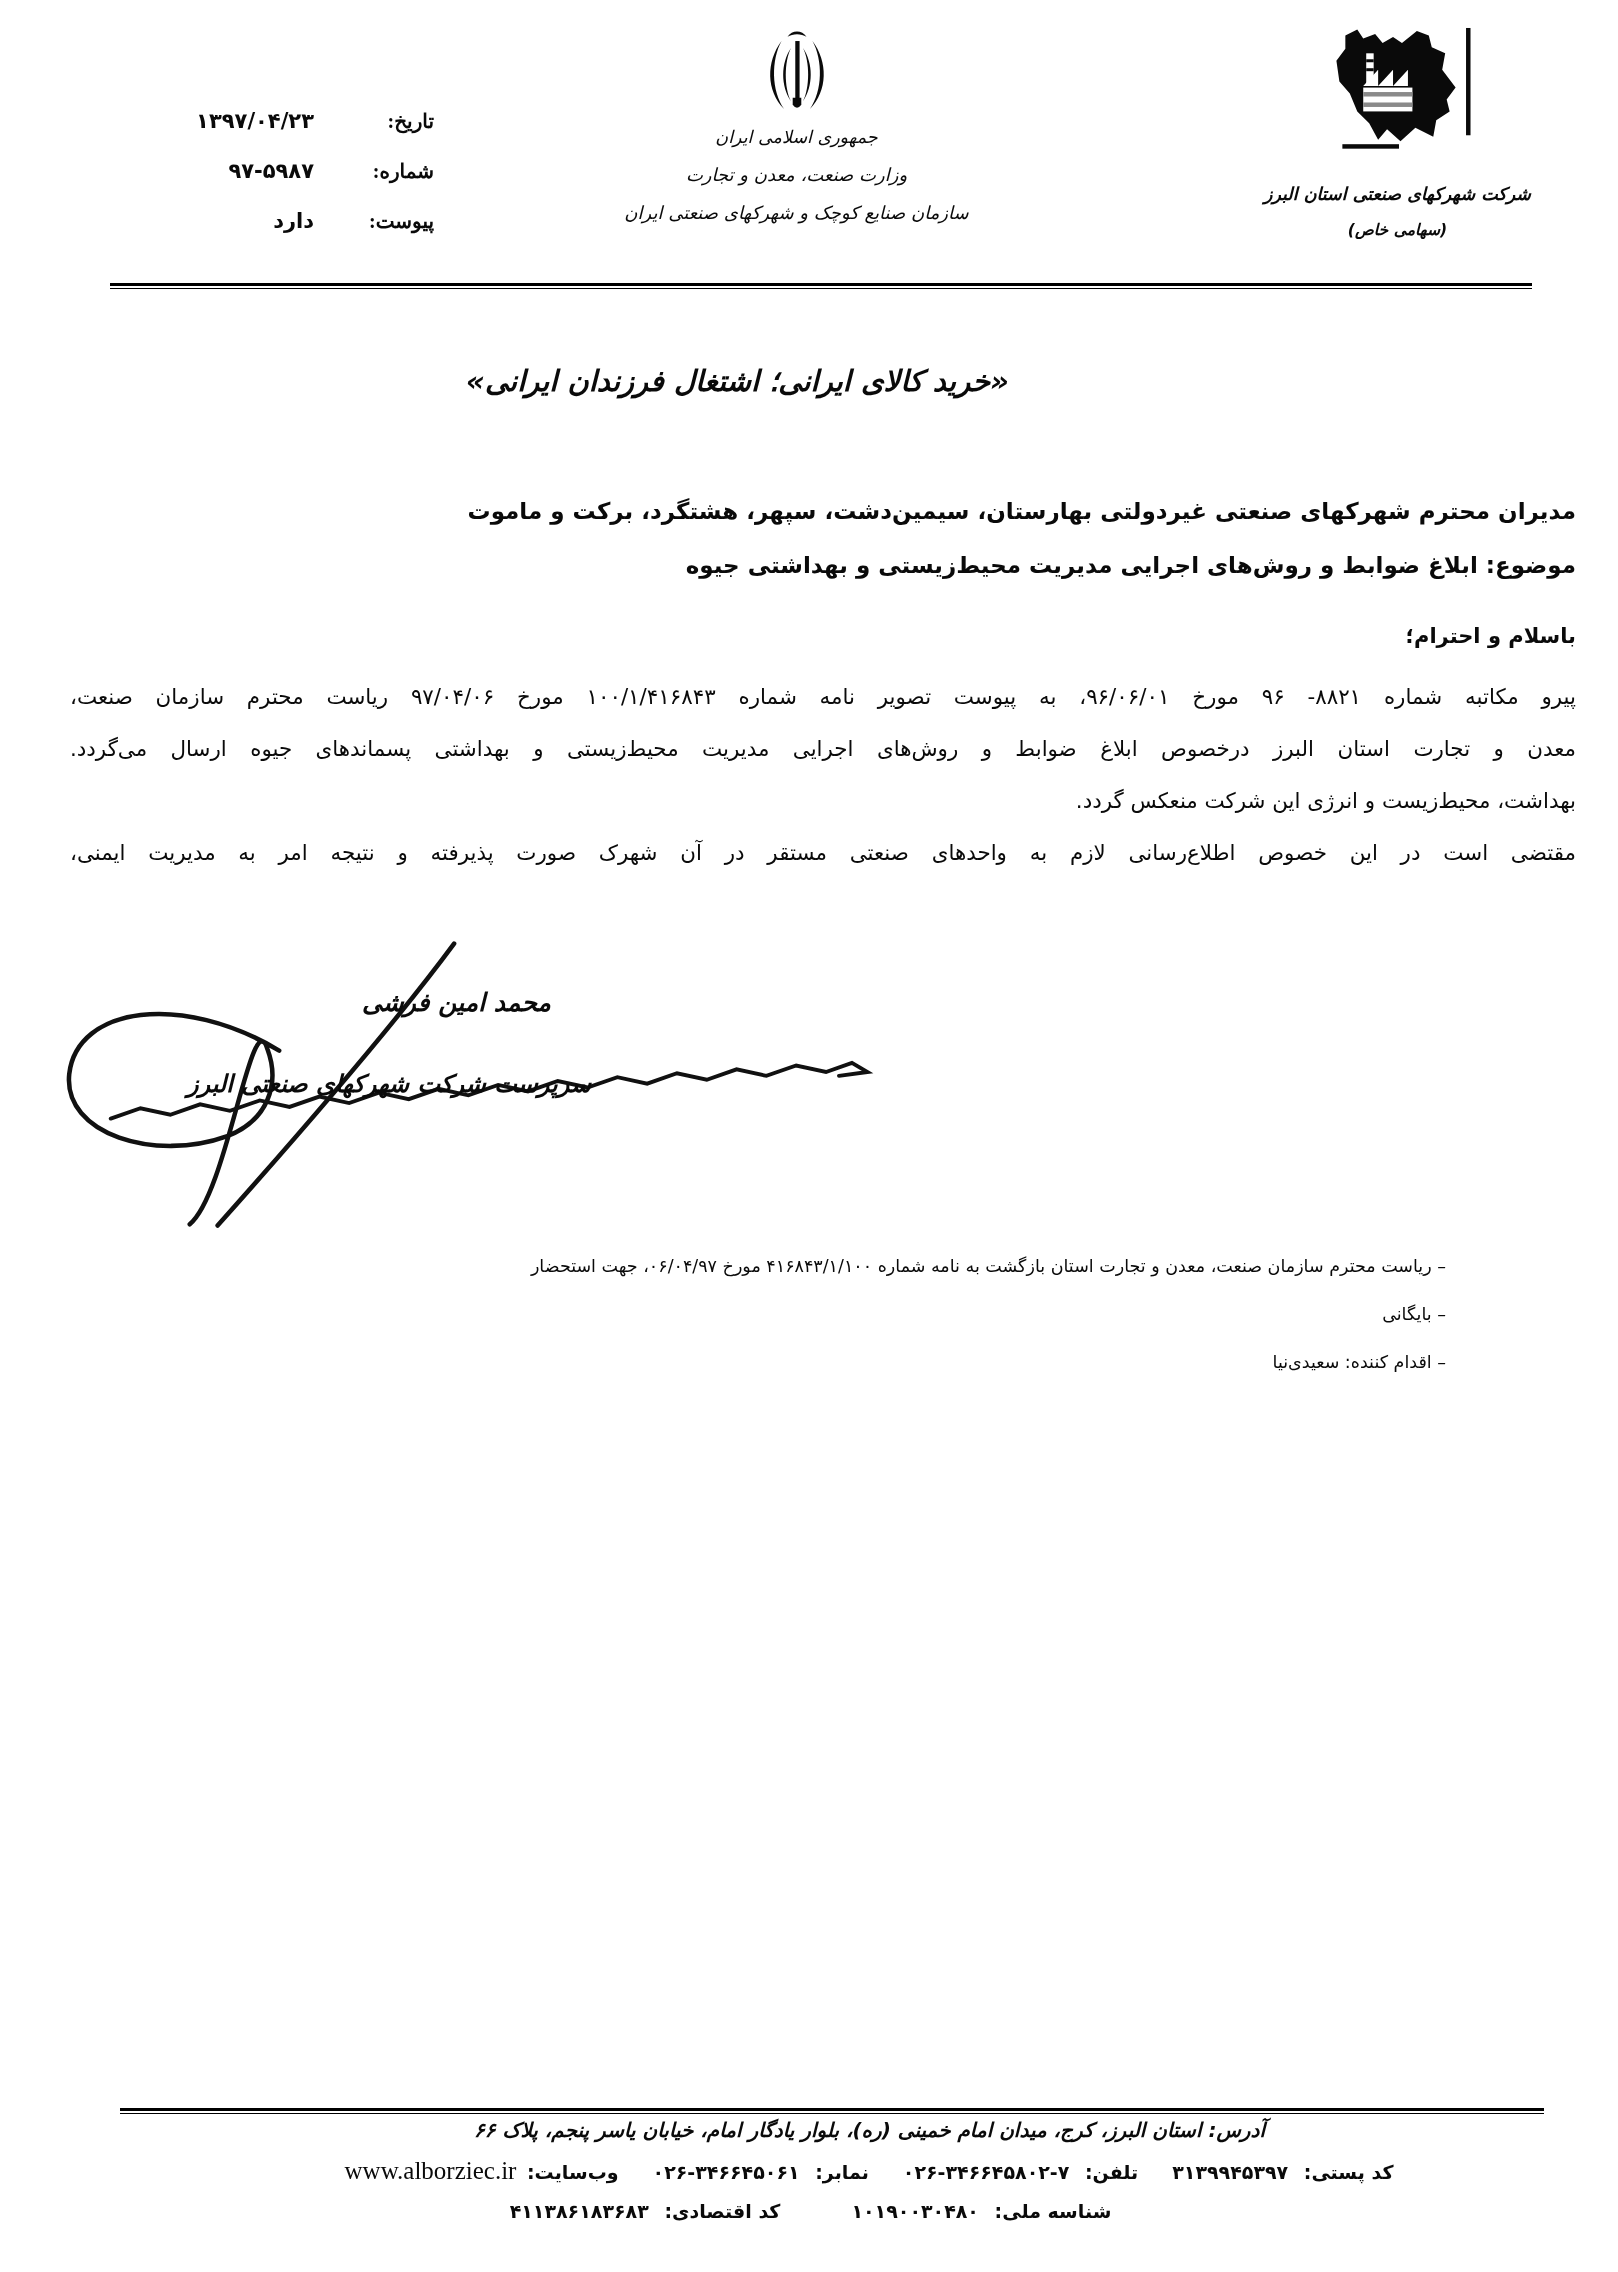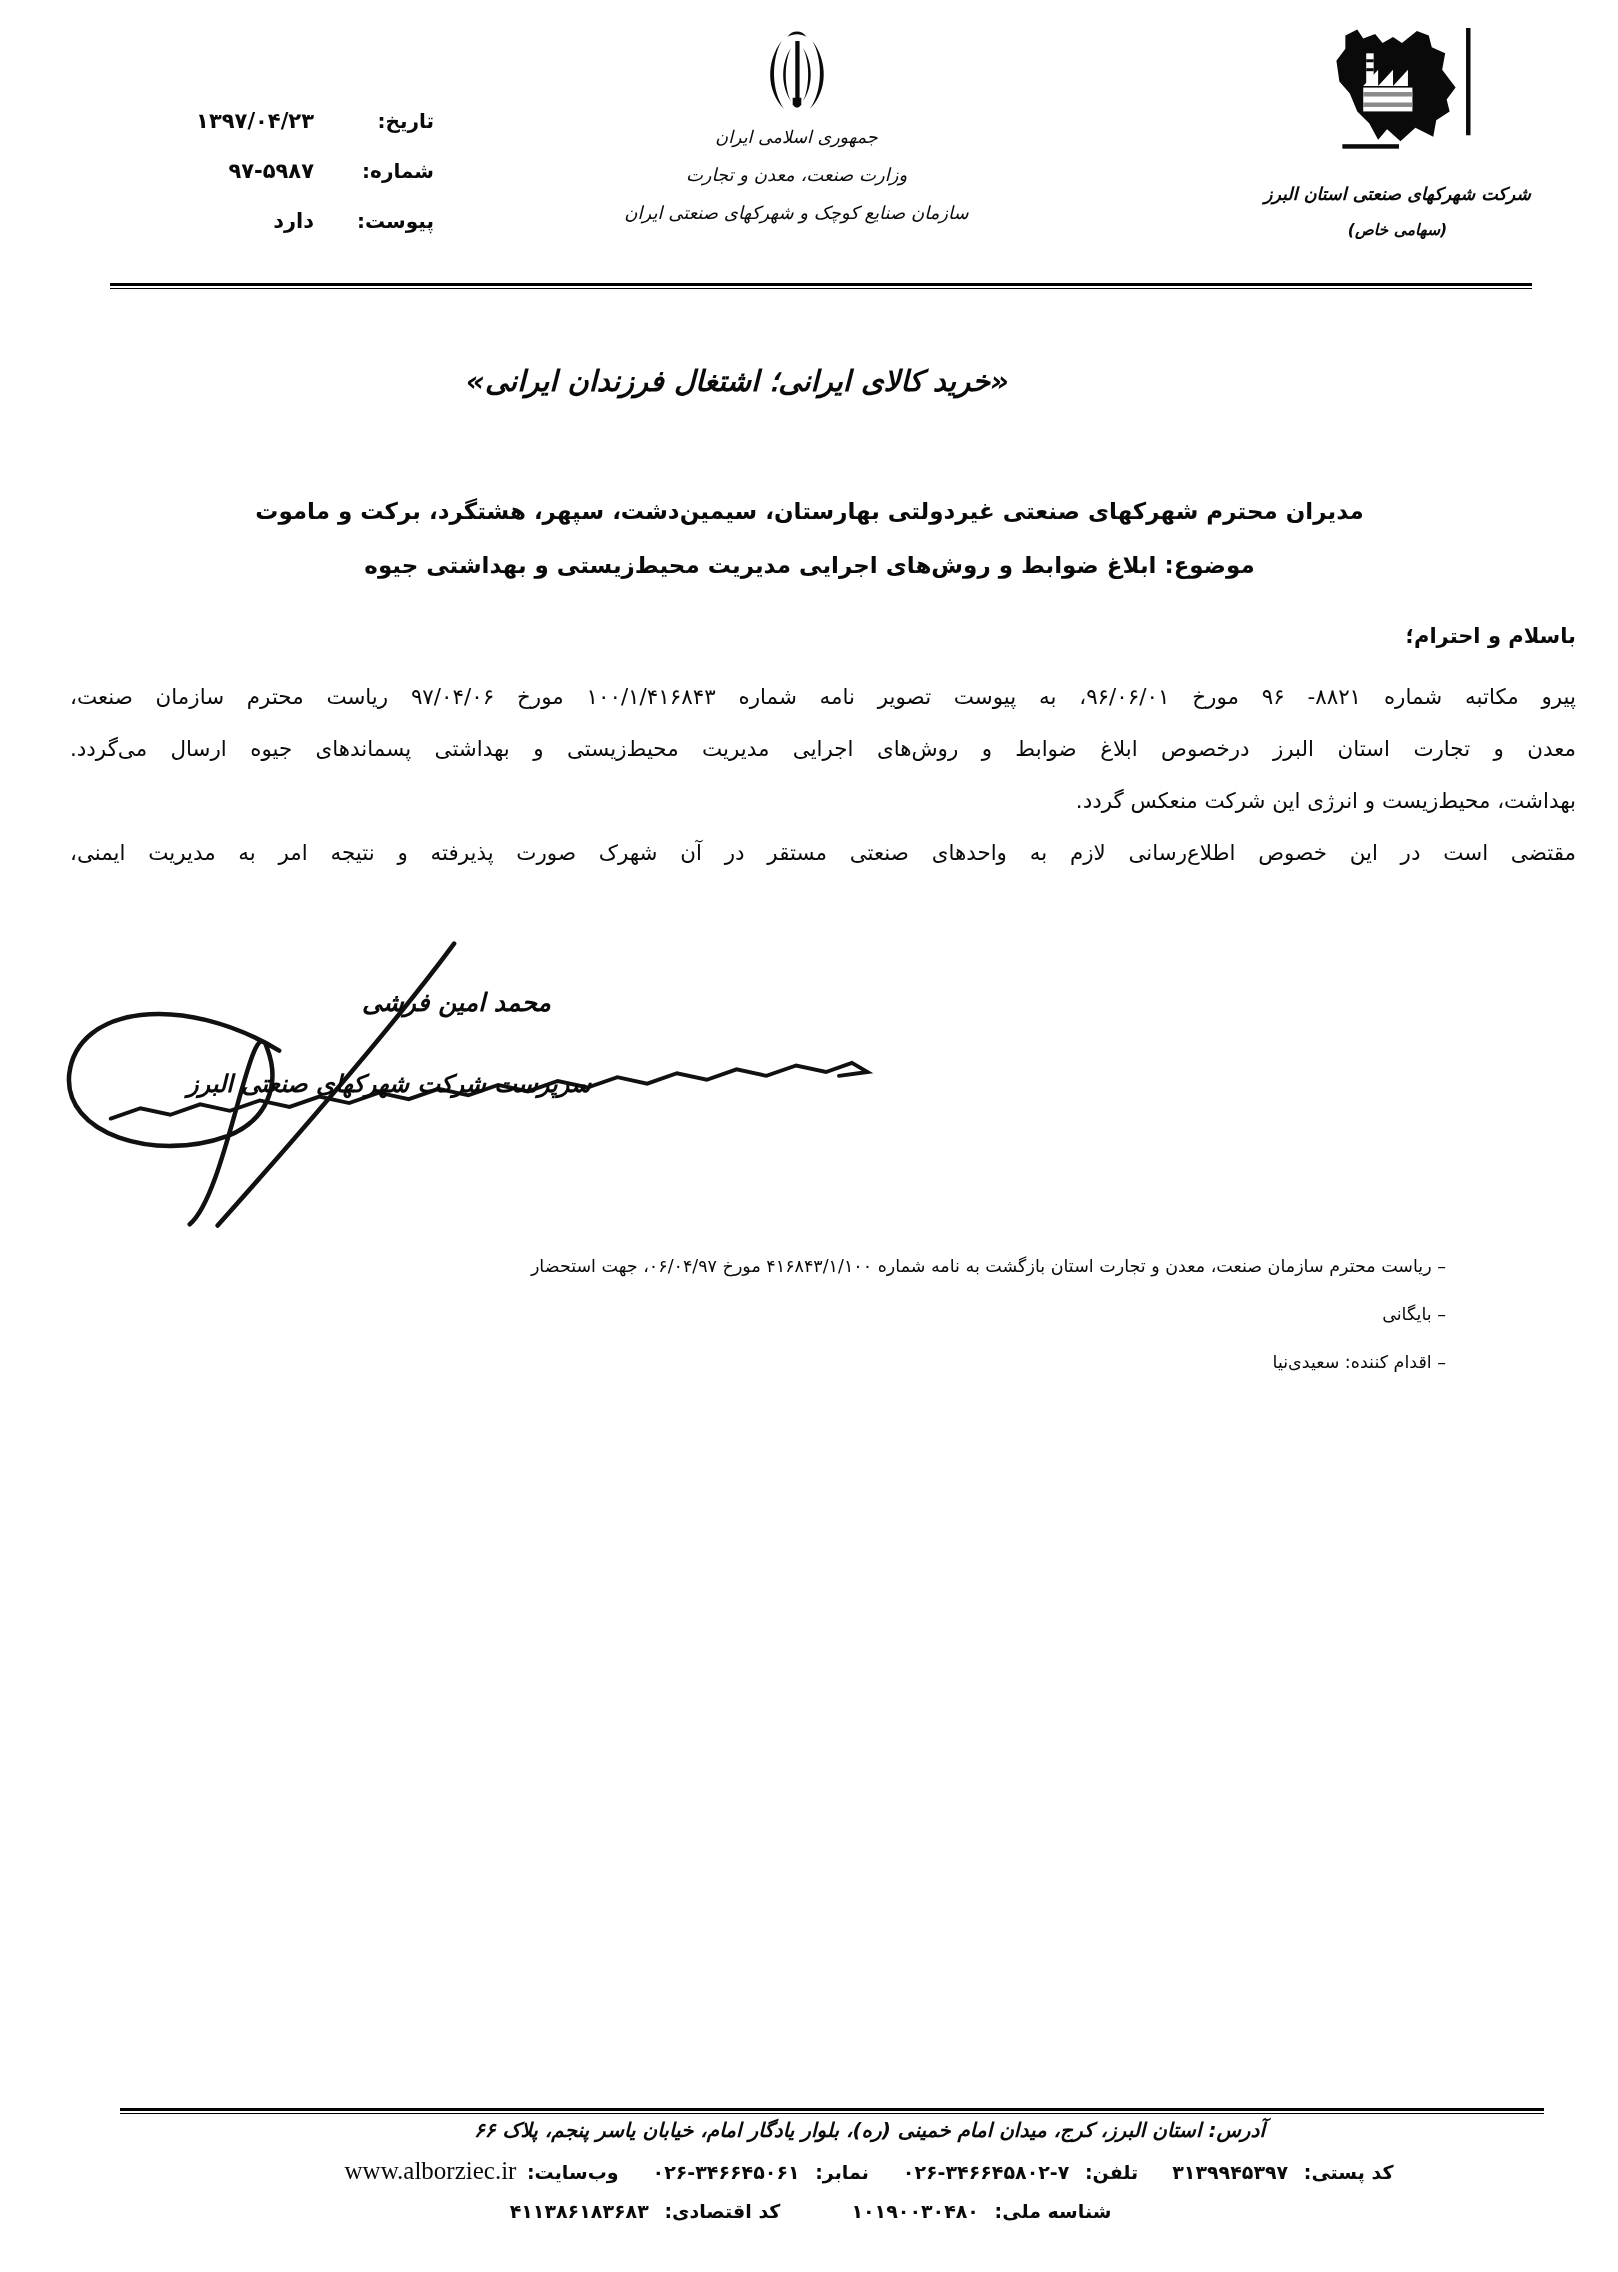--- a/index.html
+++ b/index.html
@@ -7,42 +7,42 @@
     width:1619px;height:2273px;position:relative;background:#ffffff;
     font-family:"DejaVu Sans",sans-serif;color:#0a0a0a;overflow:hidden;
   }
   .abs{position:absolute;}
   .rtl{direction:rtl;}
   .num{direction:ltr;unicode-bidi:isolate;}
 
   
   .meta{left:71px;top:109px;width:363px;}
   .meta-row{display:flex;direction:rtl;align-items:baseline;margin-bottom:26px;}
-  .meta-label{font-weight:bold;font-size:20px;min-width:97px;}
+  .meta-label{font-weight:bold;font-size:20px;min-width:97px;font-family:Liberation Serif, serif;}
   .meta-value{font-weight:bold;font-size:21px;padding-left:6.5px;margin-right:23px;}
 
   
   .gov{left:615px;top:28.5px;width:363px;text-align:center;}
   .gov-l1{font-size:17.5px;font-style:italic;margin-top:10.4px;}
   .gov-l2{font-size:18px;font-style:italic;margin-top:17px;}
   .gov-l3{font-size:18px;font-style:italic;margin-top:17px;}
 
   
   .org{left:1216px;top:25px;width:363px;text-align:center;}
   .org-l1{font-size:17.5px;font-style:italic;font-weight:bold;margin-top:7.8px;}
   .org-l2{font-size:15.6px;font-style:italic;margin-top:17px;font-weight:bold;}
 
   .rule{height:1.9px;border-top:3.9px solid #000;border-bottom:1.3px solid #000;}
   .rule-header{left:110px;top:283px;width:1422px;}
   .rule-footer{left:120px;top:2108px;width:1424px;}
 
   .slogan{left:0;top:364px;width:1475px;text-align:center;
           font-size:29px;font-weight:bold;font-style:italic;}
 
-  .addr{left:43px;top:484px;width:1533px;font-weight:bold;font-size:23px;line-height:54px;text-align:center;}
+  .addr{left:43px;top:484px;width:1533px;font-weight:bold;font-size:23px;line-height:54px;}
   .salut{left:43px;top:624px;width:1533px;font-size:21px;font-weight:bold;}
 
   .bodytext{left:70px;top:671px;width:1506px;font-size:21.4px;}
   .bline{height:52px;line-height:52px;text-align:justify;text-align-last:justify;white-space:nowrap0;}
   .bline.last{text-align:right;text-align-last:right;}
 
   .sig-name{left:210px;top:988px;width:493px;text-align:center;
             font-size:25px;font-weight:bold;font-style:italic;}
   .sig-title{left:26px;top:1070px;width:726px;text-align:center;
              font-size:24px;font-weight:bold;font-style:italic;}

